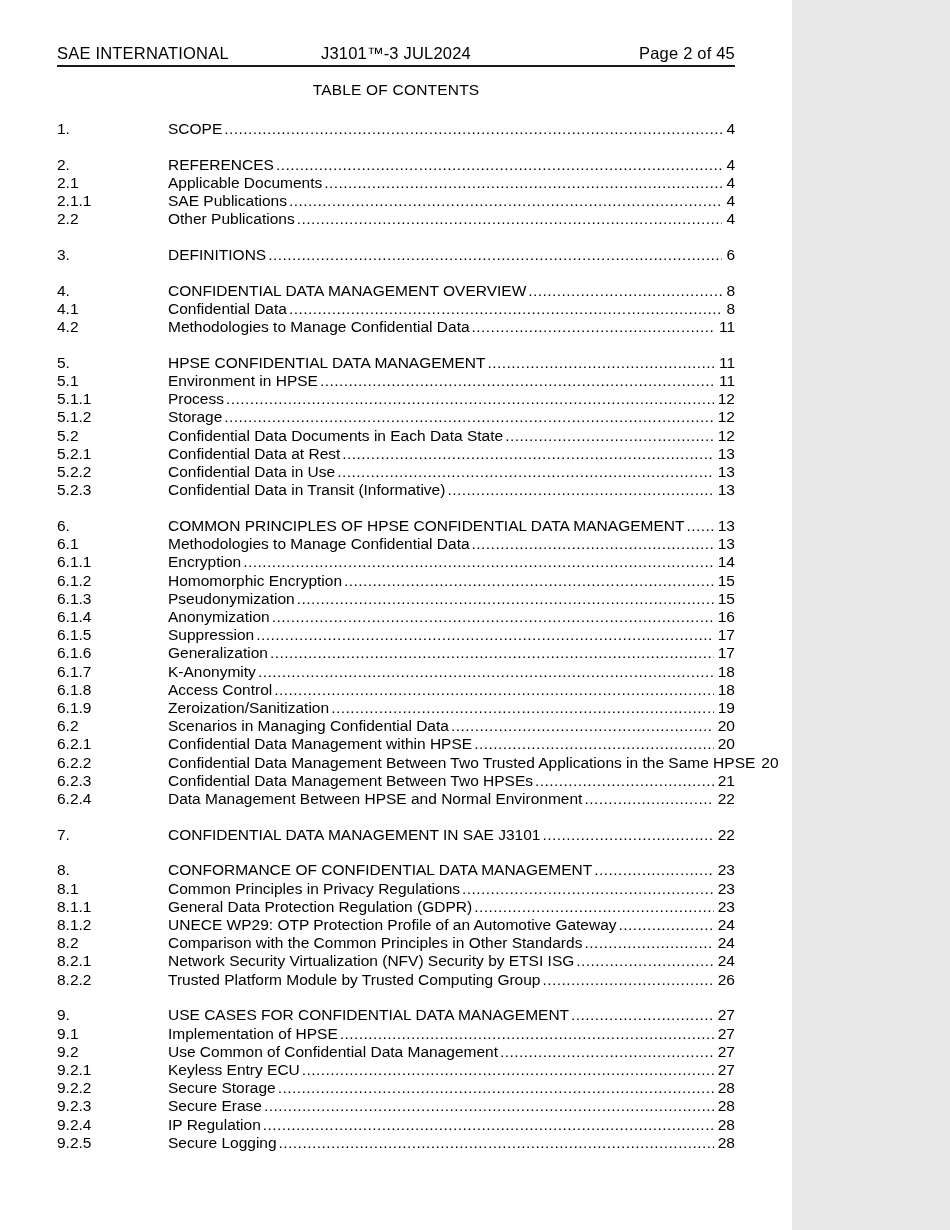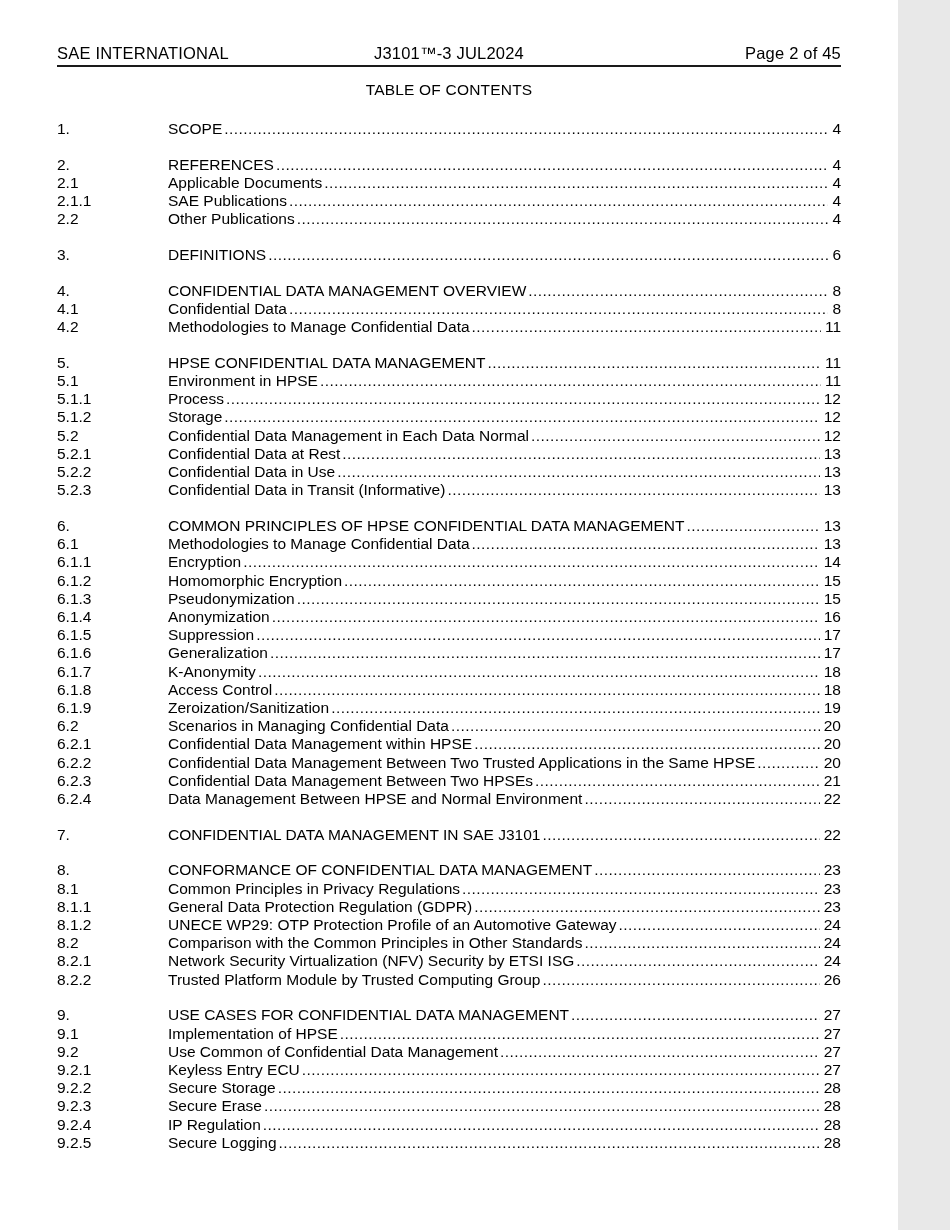--- a/index.html
+++ b/index.html
@@ -3,21 +3,21 @@
 <meta charset="utf-8">
 <style>
   * { margin: 0; padding: 0; box-sizing: border-box; }
   html, body { background: #e8e8e8; }
   body {
     font-family: "Liberation Sans", sans-serif;
     color: #000;
   }
   .page {
     position: relative;
-    width: 898px;
+    width: 792px;
     height: 1230px;
     background: #ffffff;
     padding: 45px 57px 0 57px;
     overflow: hidden;
   }
   
   .doc-header {
     display: flex;
     align-items: baseline;
     border-bottom: 2px solid #1a1a1a;
@@ -167,21 +167,21 @@
           <span class="toc-page">12</span>
         </div>
         <div class="toc-row">
           <span class="toc-num">5.1.2</span>
           <span class="toc-text">Storage</span>
           <span class="toc-leader"></span>
           <span class="toc-page">12</span>
         </div>
         <div class="toc-row">
           <span class="toc-num">5.2</span>
-          <span class="toc-text">Confidential Data Management in Each Data Normal</span>
+          <span class="toc-text">Confidential Data Documents in Each Data State</span>
           <span class="toc-leader"></span>
           <span class="toc-page">12</span>
         </div>
         <div class="toc-row">
           <span class="toc-num">5.2.1</span>
           <span class="toc-text">Confidential Data at Rest</span>
           <span class="toc-leader"></span>
           <span class="toc-page">13</span>
         </div>
         <div class="toc-row">

